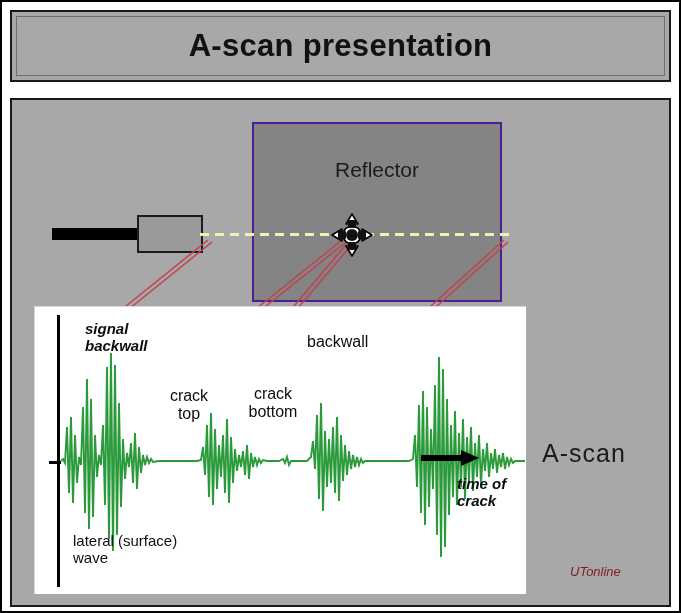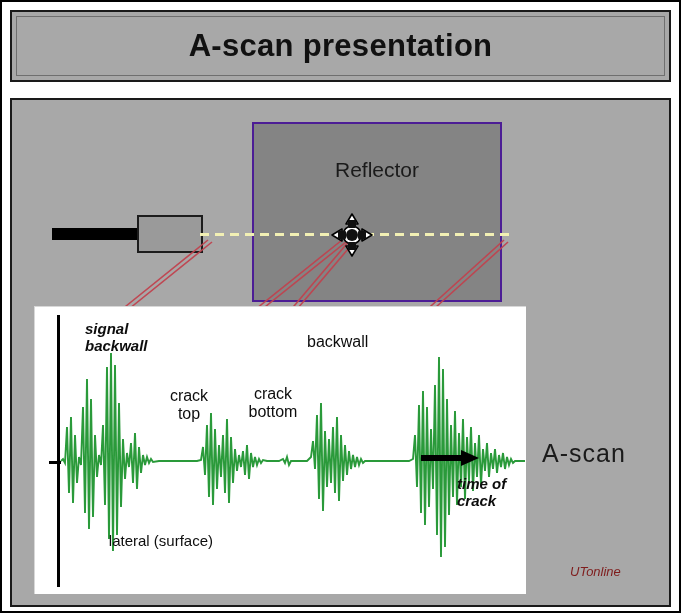--- a/index.html
+++ b/index.html
@@ -61,21 +61,21 @@
 
   .lbl{position:absolute;color:#0d0d0d;line-height:1.12;}
 
   .lbl-signal{left:50px;top:14px;font-size:15px;font-weight:bold;
         font-style:italic;}
   .lbl-cracktop{left:118px;top:80px;font-size:16px;text-align:center;width:72px;}
   .lbl-crackbottom{left:196px;top:78px;font-size:16px;text-align:center;
         width:84px;}
   .lbl-backwall{left:272px;top:26px;font-size:16px;text-align:left;
         width:100px;}
-  .lbl-lateral{left:38px;top:226px;font-size:15px;text-align:right;
+  .lbl-lateral{left:38px;top:226px;font-size:15px;text-align:left;
         width:140px;}
   .lbl-tof{left:422px;top:168px;font-size:15px;font-weight:bold;
         font-style:italic;line-height:1.15;}
 
   .arrow-tof{position:absolute;left:386px;top:143px;width:58px;height:16px;}
 
   .ascan-side-label{position:absolute;left:530px;top:339px;font-size:25px;
         color:#1b1b1b;letter-spacing:1px;}
   .watermark{position:absolute;left:558px;top:464px;font-size:13px;
         font-style:italic;color:#7f1d1d;}
@@ -188,20 +188,21 @@
         <div>crack</div>
         <div>bottom</div>
       </div>
 
       <div class="lbl lbl-backwall">
         <div>backwall</div>
       </div>
 
       <div class="lbl lbl-lateral">
         <div>lateral (surface)</div>
+        <div>wave</div>
       </div>
 
       <div class="lbl lbl-tof">
         <div>time of</div>
         <div>crack</div>
       </div>
 
     </div>
 
     <div class="ascan-side-label">A-scan</div>

